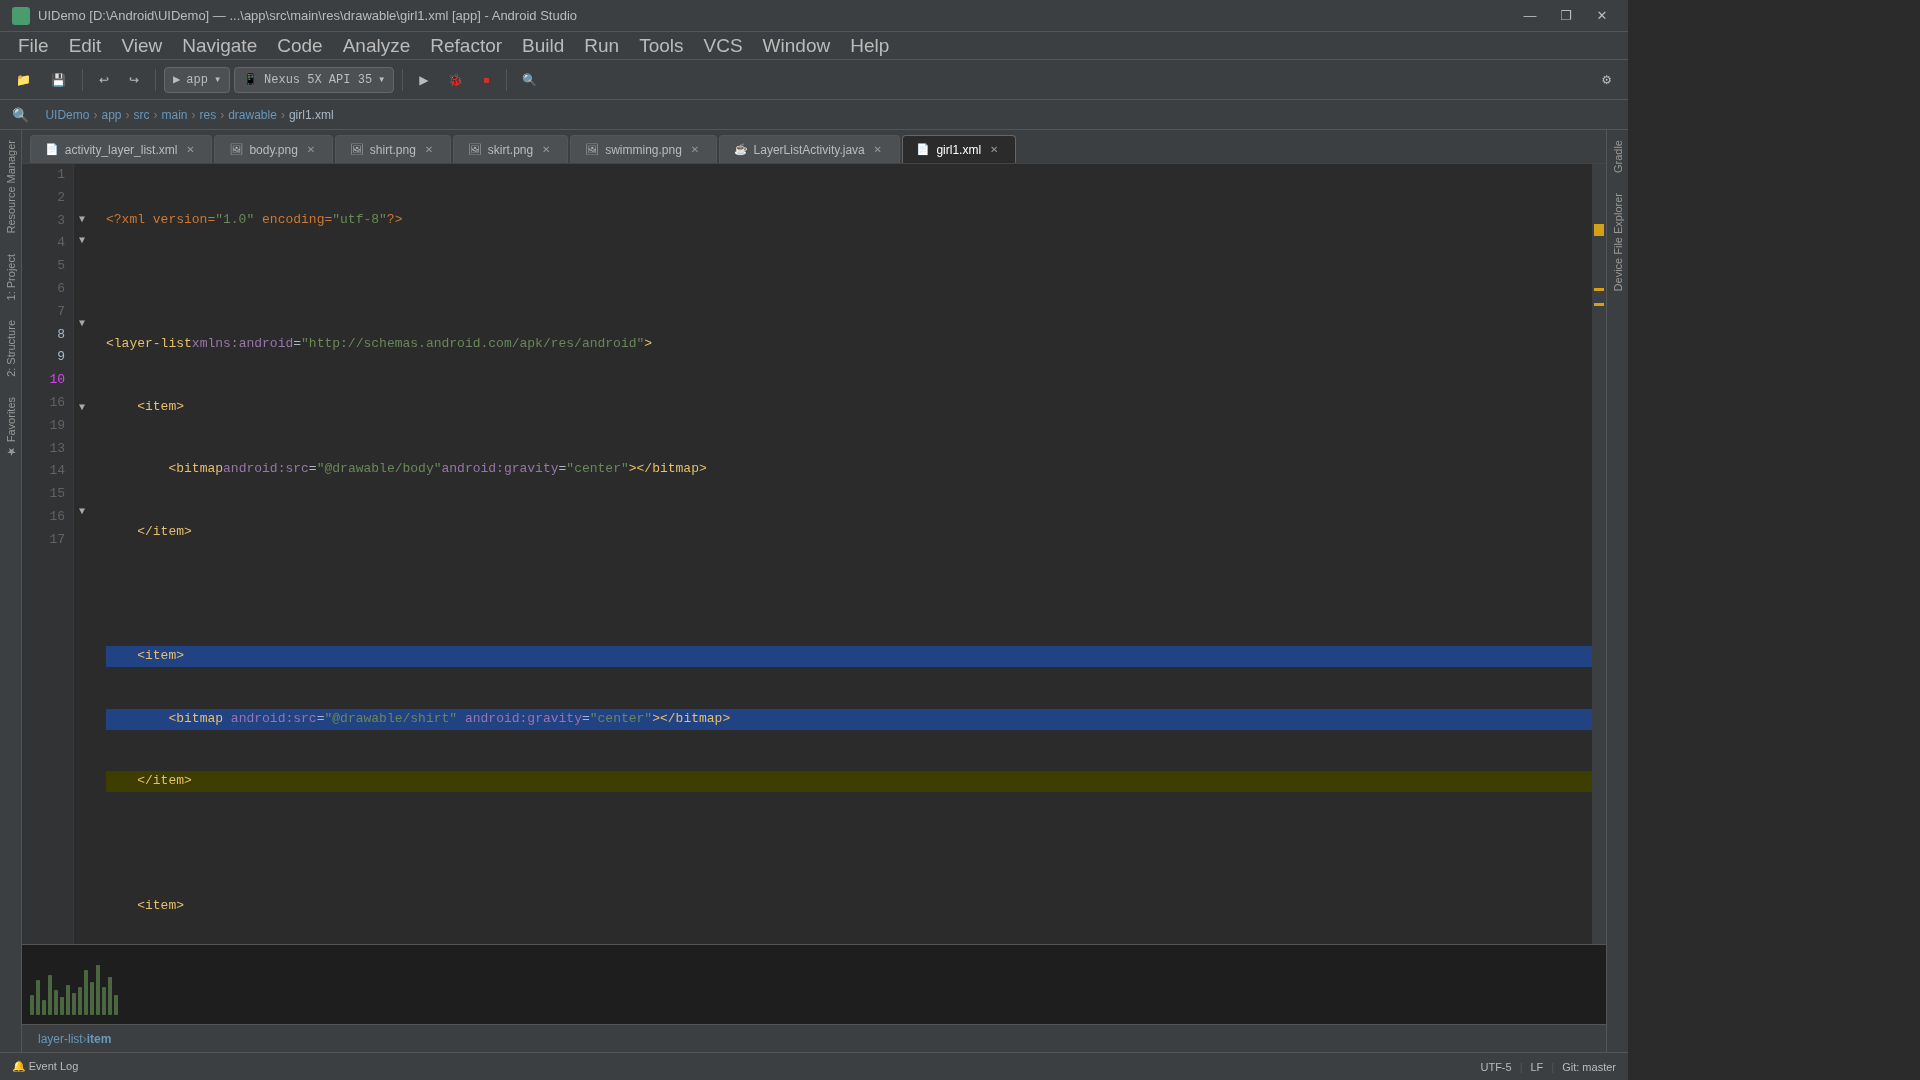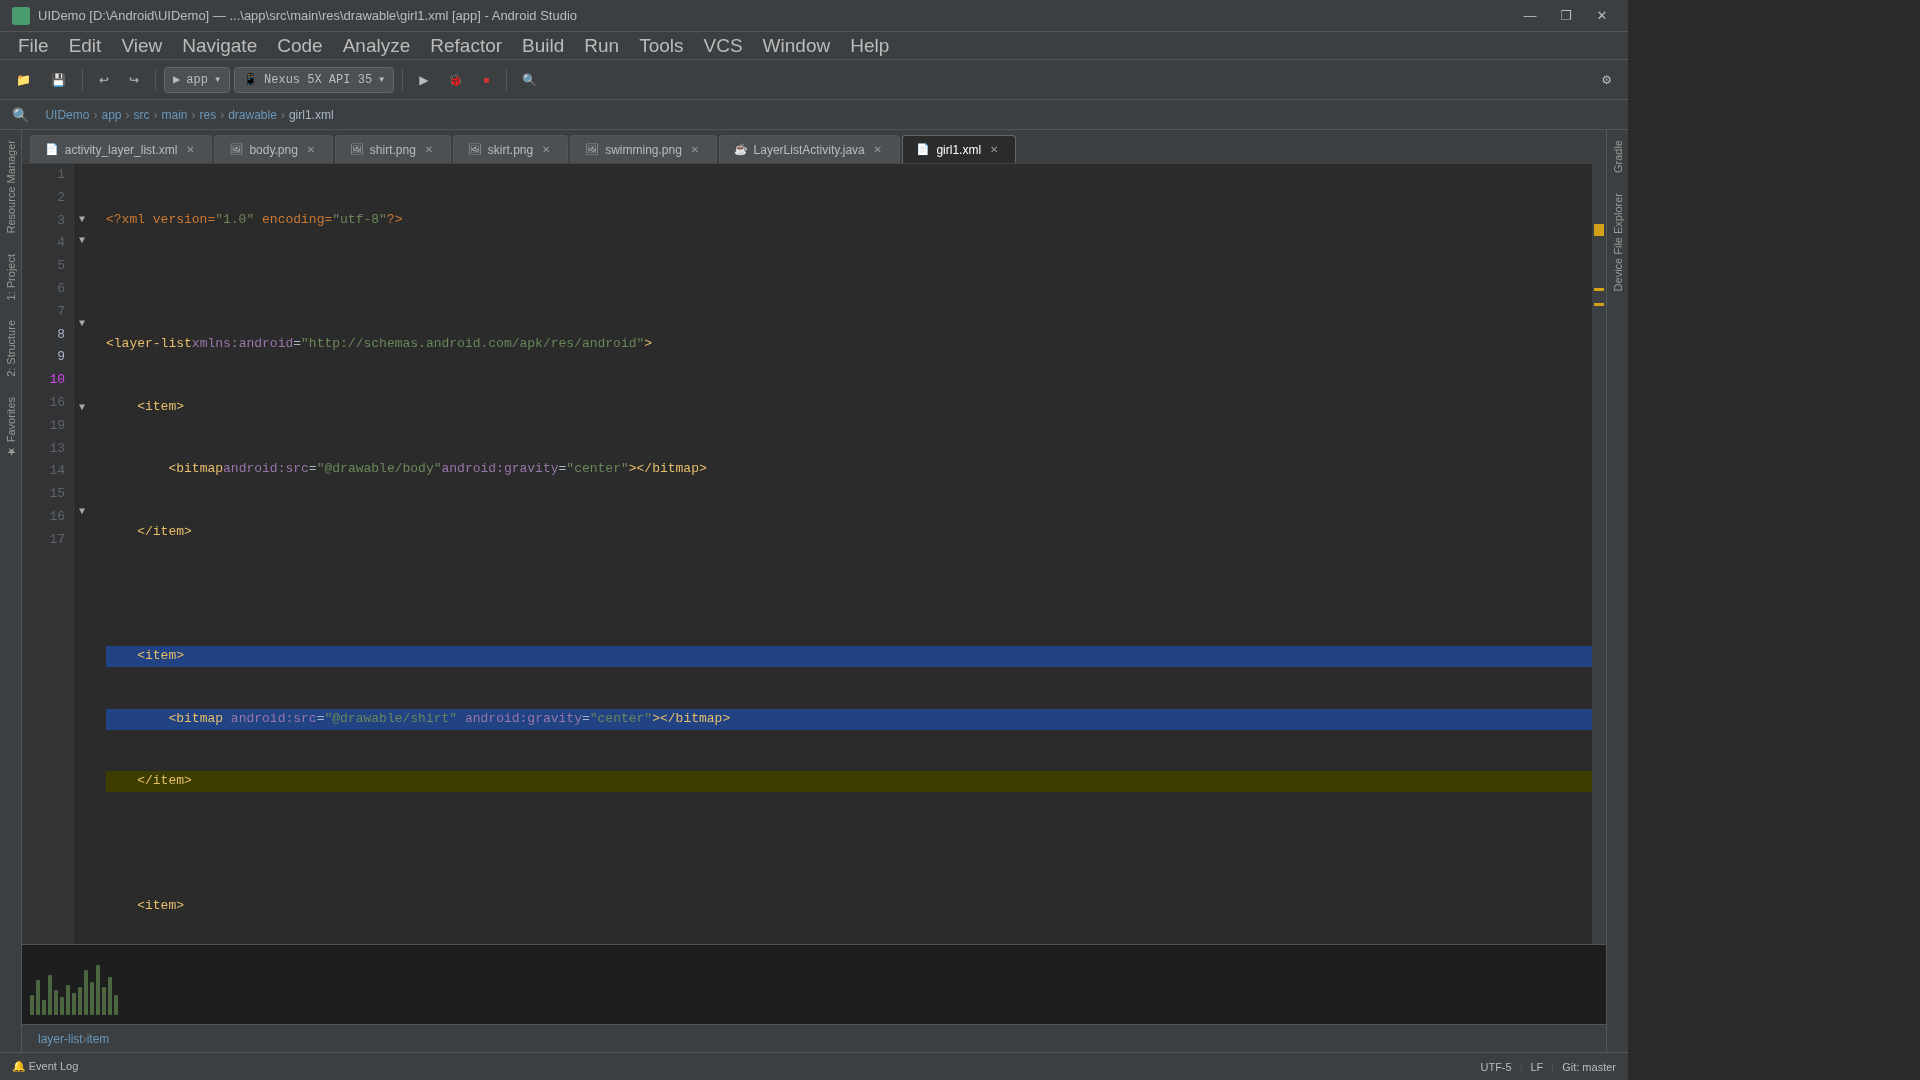--- a/index.html
+++ b/index.html
@@ -546,21 +546,21 @@
           <div class="thumb-bar" style="height:50px;"></div>
           <div class="thumb-bar" style="height:28px;"></div>
           <div class="thumb-bar" style="height:38px;"></div>
           <div class="thumb-bar" style="height:20px;"></div>
         </div>
       </div>
 
       <div id="footer-breadcrumb">
         <span class="crumb" style="color:#6897bb;">layer-list</span>
         <span class="sep">›</span>
-        <span class="crumb" style="color:#6897bb;">item</span>
+        <span class="crumb" style="color:#6897bb;font-weight:bold;">item</span>
       </div>
     </div>
 
     <div id="right-panels">
       <span class="panel-label">Gradle</span>
       <span class="panel-label">Device File Explorer</span>
     </div>
 
   </div>
 

